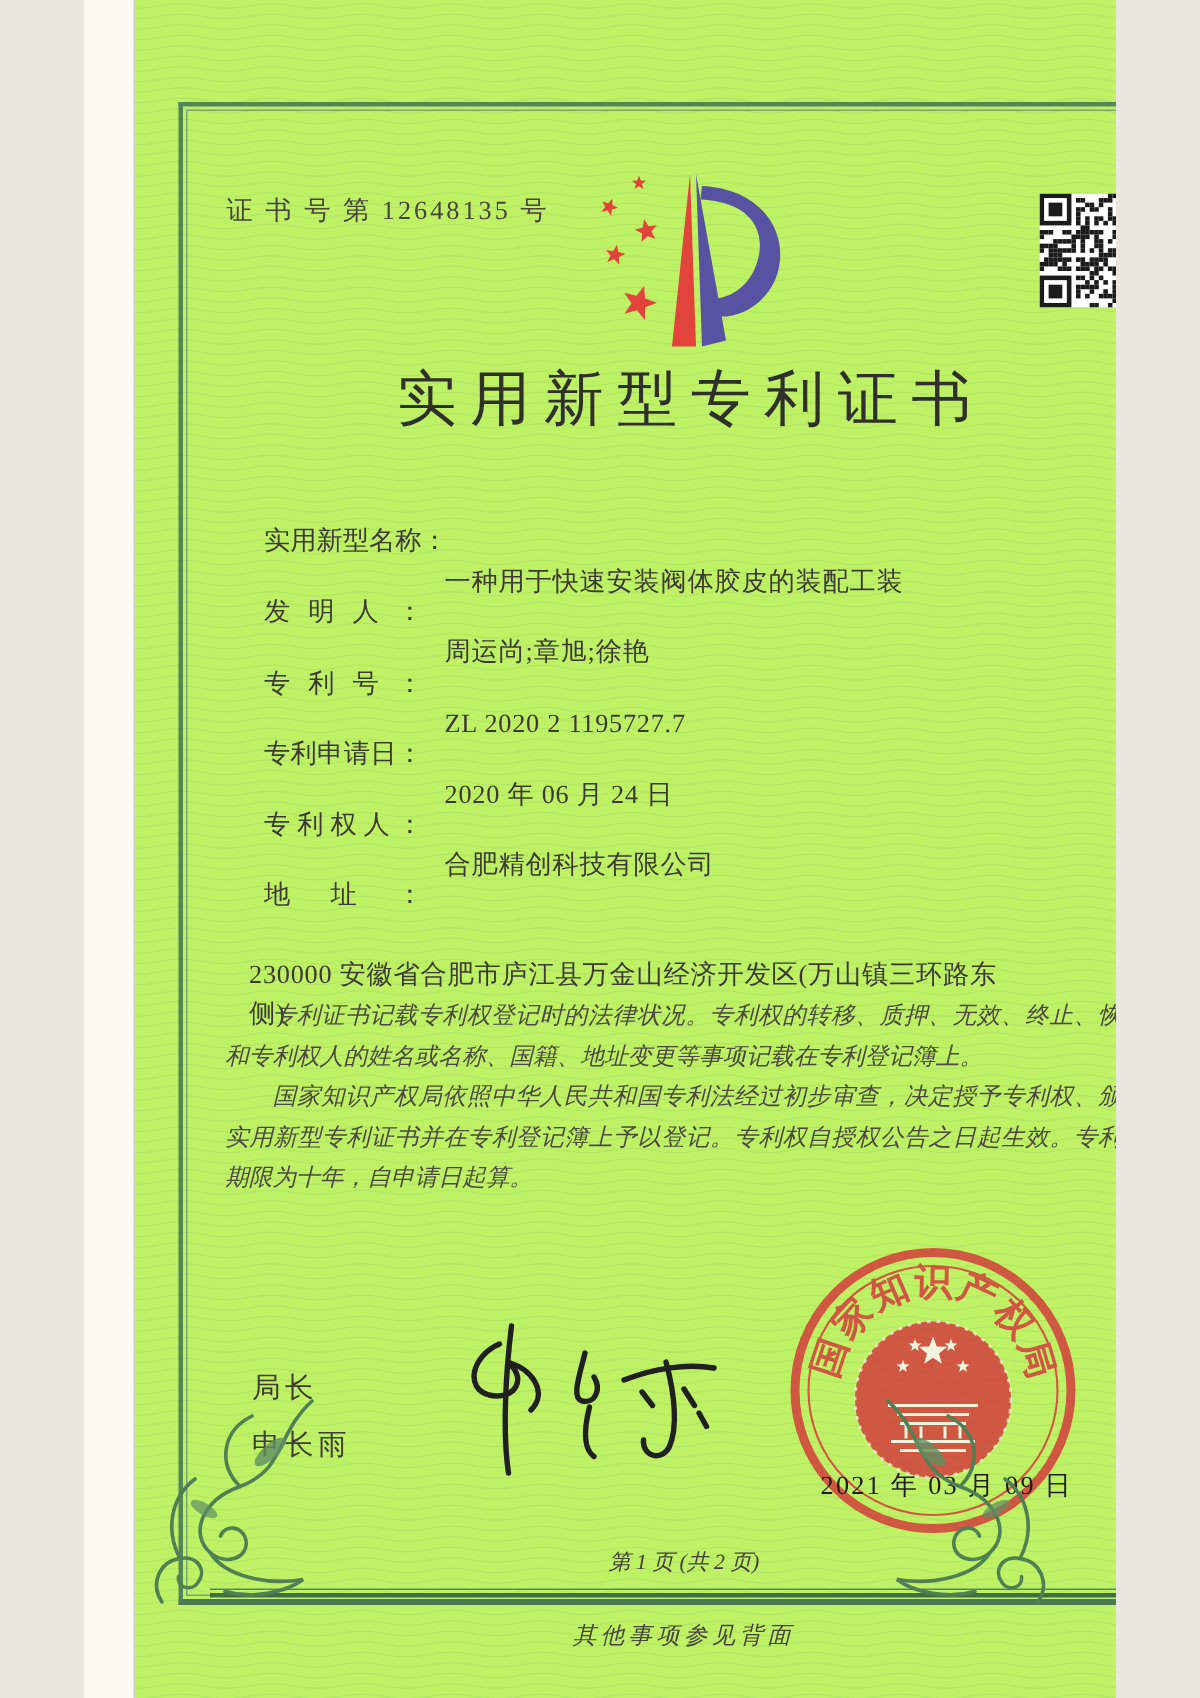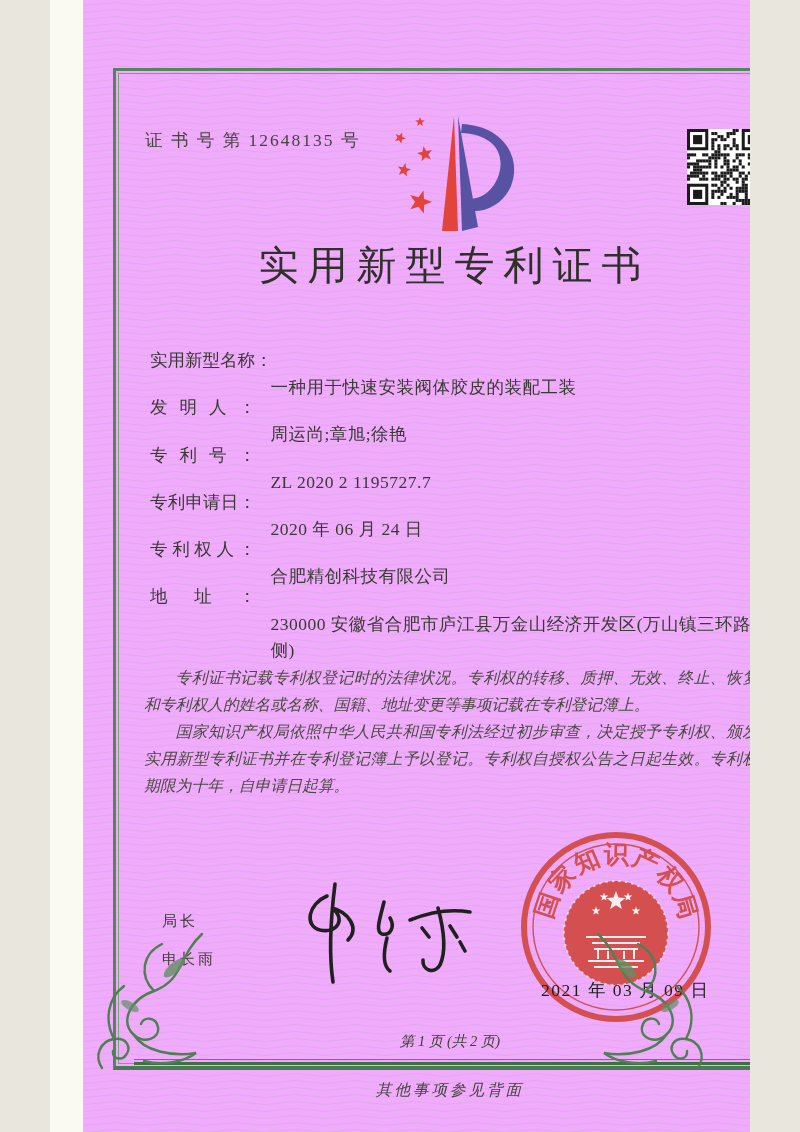--- a/index.html
+++ b/index.html
@@ -1,44 +1,44 @@
 <!DOCTYPE html>
 <html><head>
 <meta charset="utf-8">
 <style>
   html,body{margin:0;padding:0;background:#e9e7dd;}
   .page{
     position:relative;width:688px;height:1132px;margin:0 auto;
-    background:#f0abfc;overflow:hidden;
-    font-family:"Liberation Serif","DejaVu Serif",serif;color:#3a3a33;padding-left:12px;
+    background:#bef264;overflow:hidden;
+    font-family:"Liberation Serif","DejaVu Serif",serif;color:#3a3a33;
   }
   .scan-edge{position:absolute;left:0;top:0;width:33px;height:1132px;background:#fbfaf2;border-right:1px solid rgba(120,120,115,.35);}
   .waves{position:absolute;left:0;top:0;width:800px;height:1132px;pointer-events:none;}
   .frame{
     position:absolute;left:63px;top:68px;width:673px;height:995px;
     border:3px solid #55855a;border-bottom:4px solid #4a7a4f;
   }
   .frame-inner{position:absolute;left:2px;top:2px;right:2px;bottom:2px;border:1px solid #7aa37d;}
   .cert-number{position:absolute;left:95px;top:128px;font-size:17.5px;letter-spacing:2px;color:#45453d;}
   .logo{position:absolute;left:330px;top:110px;}
   .qr{position:absolute;left:637px;top:129px;}
   .title{
     position:absolute;left:0;top:238px;width:800px;text-align:center;
     font-size:40px;font-weight:normal;letter-spacing:9px;text-indent:9px;color:#30302a;
   }
   .row{position:absolute;left:100px;font-size:17.5px;line-height:25px;white-space:nowrap;}
-  .row .lbl{display:inline-block;width:106px;text-align:justify;text-align-last:justify;vertical-align:top;}
+  .row .lbl{display:inline-block;width:106px;text-align:justify;text-align-last:justify;vertical-align:top;margin-left:20px;}
   .row .val{display:inline-block;margin-left:10px;vertical-align:top;letter-spacing:.5px;margin-top:27px;}
   .row.addr{white-space:normal;width:640px;}
   .row.addr .val{width:508px;line-height:26px;}
   .grant2{position:absolute;left:410px;top:0;}
   .paras{position:absolute;left:94px;top:664px;width:614px;font-size:15.8px;line-height:27px;
          font-style:italic;color:#4a4a40;text-align:justify;}
   .paras p{margin:0;text-indent:2em;}
-  .signer{position:absolute;left:112px;font-size:15px;letter-spacing:3px;color:#3c3c34;}
+  .signer{position:absolute;left:112px;font-size:19px;letter-spacing:3px;color:#3c3c34;}
   .signature{position:absolute;left:222px;top:876px;}
   .seal{position:absolute;left:464px;top:825px;}
   .seal-date{position:absolute;left:491px;top:978px;font-size:17.5px;letter-spacing:1.5px;color:#1d1d1d;}
   .page-info{position:absolute;left:0;top:1032px;width:800px;text-align:center;font-size:14.5px;font-style:italic;color:#3f3f37;font-family:Liberation Serif, serif;}
   .rule{position:absolute;left:84px;top:1059px;width:634px;}
   .rule .r1{height:1px;background:#55855a;margin-bottom:2px;}
   .rule .r2{height:3px;background:#3f6f44;}
   .ornament{position:absolute;top:928px;}
   .ornament.left{left:34px;}
   .ornament.right{right:34px;transform:scaleX(-1);}

